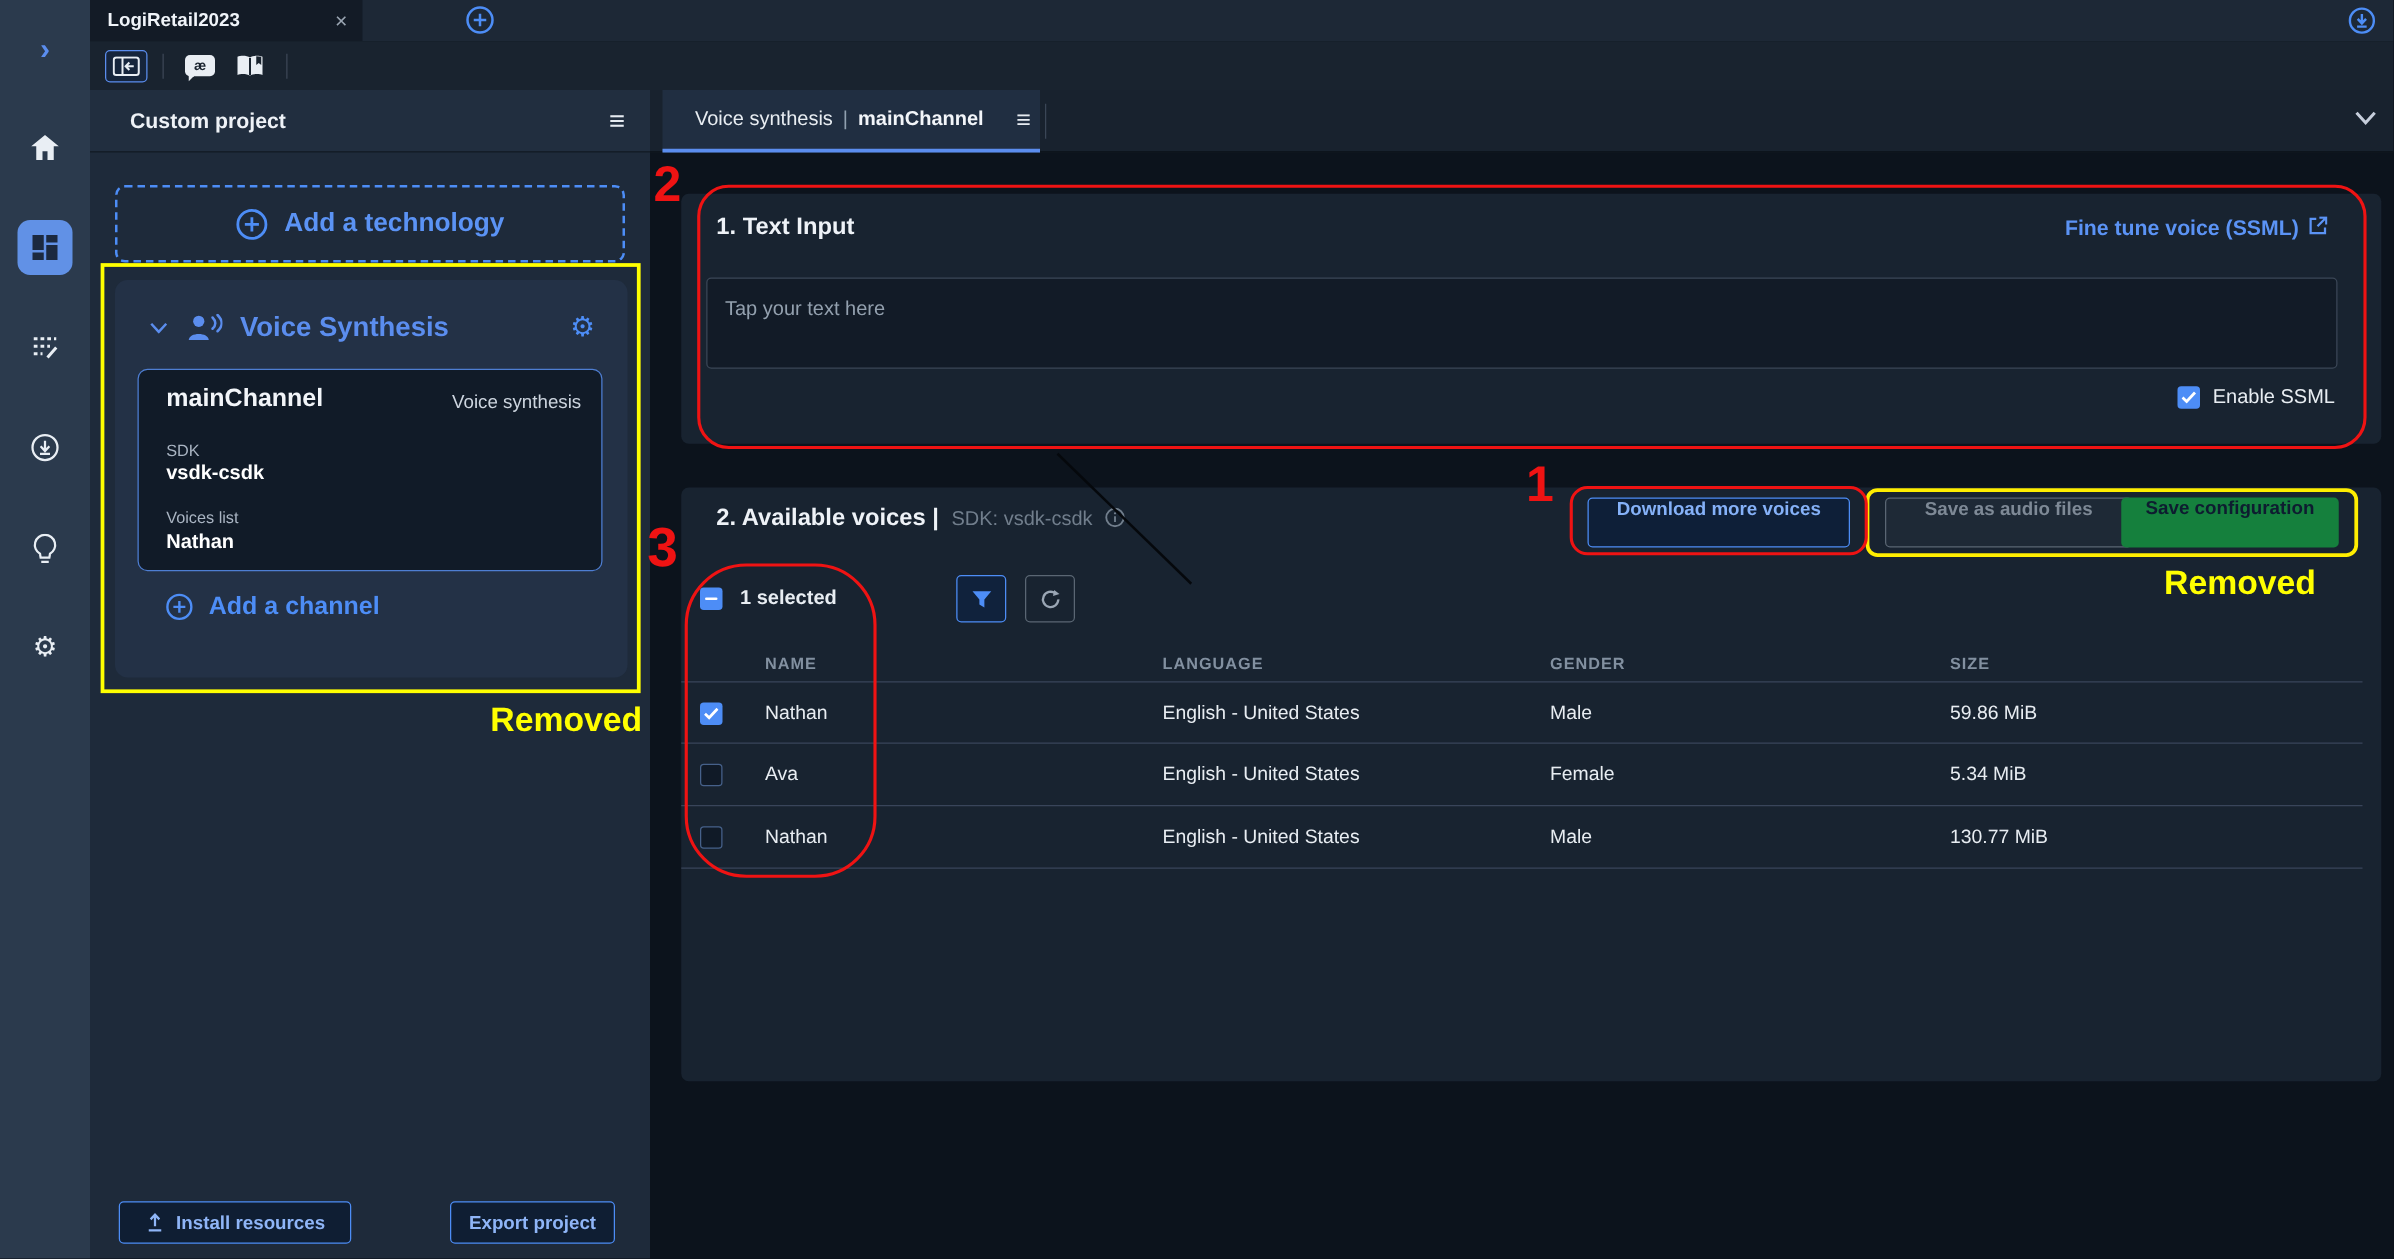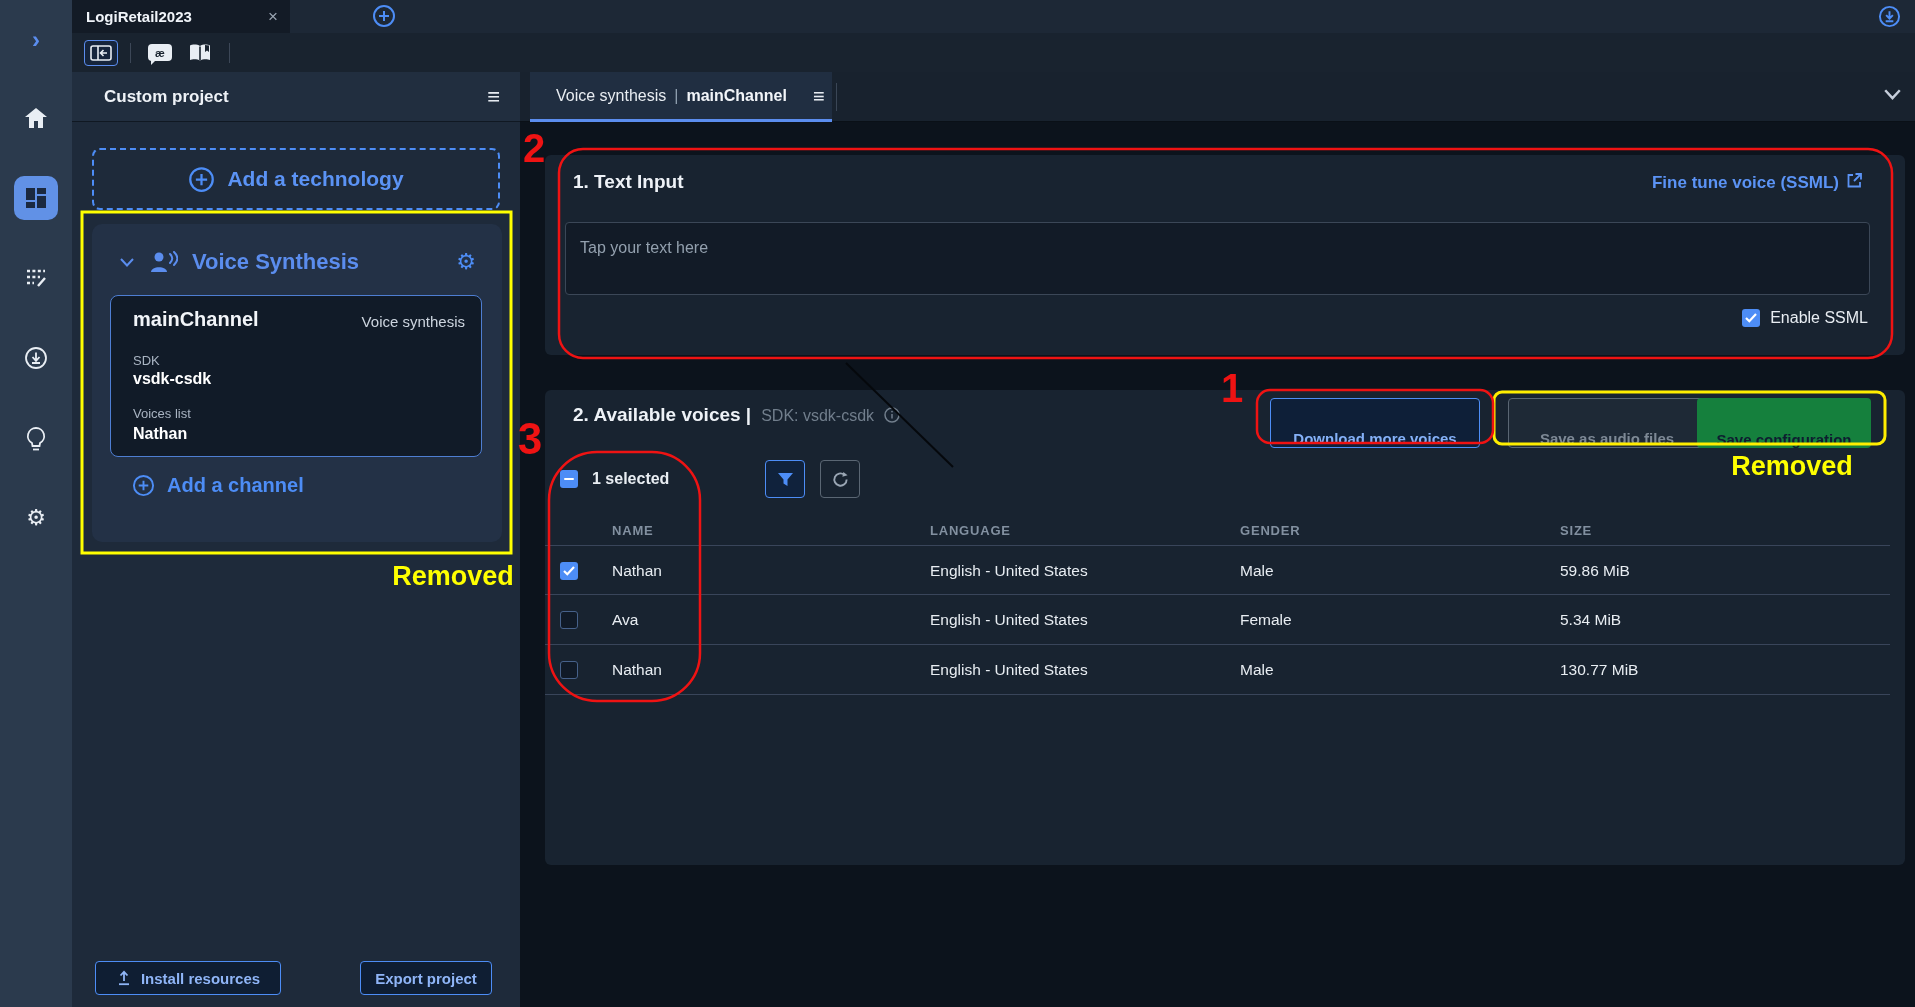--- a/index.html
+++ b/index.html
@@ -78,21 +78,21 @@
   #ssml-row .lbl{font-size:16px;color:#e8edf2;}
   .cb{width:18px;height:18px;border-radius:3px;display:flex;align-items:center;justify-content:center;flex:0 0 auto;}
   .cb.checked,.cb.indet{background:#4d8df6;}
   .cb.unchecked{background:#101a27;border:1.5px solid #46618a;}
   .cb .minus{width:10px;height:2.5px;background:#fff;border-radius:1px;}
 
   #sec2{top:318px;height:475px;padding-left:20px;}
   #av-head{position:absolute;left:28px;top:14px;display:flex;align-items:baseline;gap:10px;}
   #av-sdk{font-size:16px;color:#717e8c;}
   #av-info{position:relative;top:2px;}
-  .act-btn{position:absolute;top:8px;height:50px;border-radius:4px;font-size:15px;font-weight:bold;display:flex;align-items:flex-end;justify-content:center;cursor:pointer;}
+  .act-btn{position:absolute;top:8px;height:40px;border-radius:4px;font-size:15px;font-weight:bold;display:flex;align-items:flex-start;justify-content:center;cursor:pointer;}
   #btn-dl{left:725px;width:210px;background:#0e1f38;border:1.5px solid #4d8df6;color:#85b1f8;}
   #btn-saveaudio{left:963px;width:198px;background:#1e2936;border:1.5px solid #5a6673;color:#7e8996;}
   #btn-savecfg{left:1152px;width:174px;background:#15803d;border:none;color:#0e1c30;}
   #sel-row{position:absolute;left:15px;top:80px;display:flex;align-items:center;gap:14px;font-weight:bold;}
   #sel-row .lbl{font-size:16px;color:#e8edf2;}
   .sq-btn{position:absolute;top:70px;width:40px;height:38px;border-radius:4px;display:flex;align-items:center;justify-content:center;cursor:pointer;}
   #btn-filter{left:220px;background:#10223c;border:1.5px solid #4d8df6;}
   #btn-refresh{left:275px;background:transparent;border:1.5px solid #5a6673;}
   .th{position:absolute;top:133px;font-size:13px;font-weight:bold;color:#8290a0;letter-spacing:.8px;}
   #rows{position:absolute;left:0;top:155px;width:1345px;}

